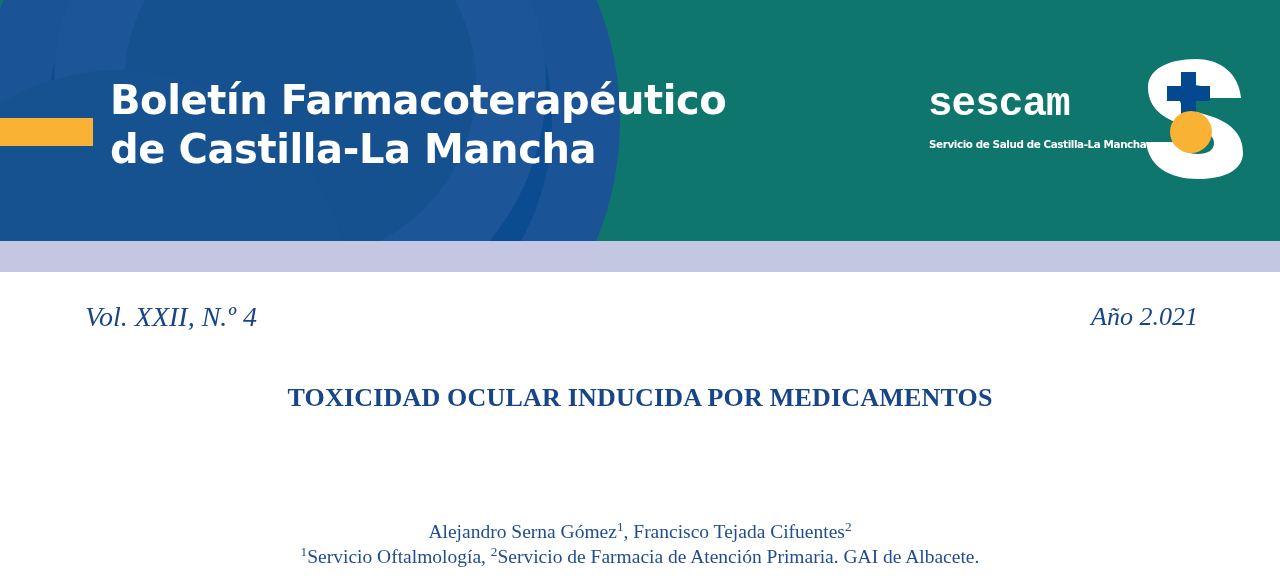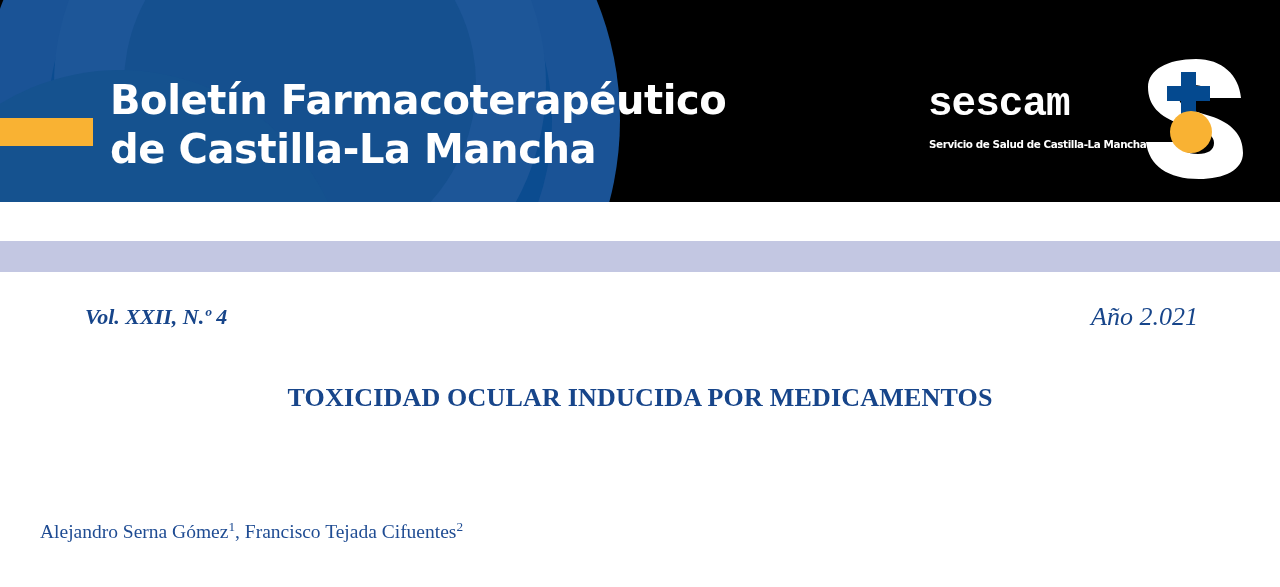--- a/index.html
+++ b/index.html
@@ -15,22 +15,22 @@
     overflow: hidden;
     font-family: "Liberation Serif", "DejaVu Serif", serif;
   }
 
   
   .masthead {
     position: absolute;
     left: 0;
     top: 0;
     width: 1280px;
-    height: 202px;
-    background: #000000;
+    height: 241px;
+    background: #0f766e;
     overflow: hidden;
   }
   .deco-svg {
     position: absolute;
     left: 0;
     top: 0;
     width: 1280px;
     height: 241px;
     display: block;
   }
@@ -120,23 +120,23 @@
     top: 300px;
     width: 1280px;
     height: 34px;
   }
   .issue-vol {
     position: absolute;
     left: 85px;
     top: 0;
     color: #17458a;
     font-family: "Liberation Serif", "DejaVu Serif", serif;
-    font-weight: bold;
+    font-weight: normal;
     font-style: italic;
-    font-size: 22px;
+    font-size: 28px;
     line-height: 34px;
     white-space: nowrap;
   }
   .issue-year {
     position: absolute;
     right: 82px;
     top: 0;
     color: #17458a;
     font-family: "Liberation Serif", "DejaVu Serif", serif;
     font-weight: normal;
@@ -161,21 +161,21 @@
     line-height: 50px;
     letter-spacing: 0.2px;
   }
 
   
   .authors-block {
     position: absolute;
     left: 40px;
     top: 519px;
     width: 1200px;
-    text-align: left;
+    text-align: center;
     color: #1f4c93;
     font-family: "Liberation Serif", "DejaVu Serif", serif;
     font-size: 19.5px;
     line-height: 25px;
   }
   .authors-names { display: block; }
   .authors-affil { display: block; }
   sup {
     font-size: 0.68em;
     vertical-align: super;
@@ -252,13 +252,14 @@
   <span class="issue-year">Año  2.021</span>
 </div>
 
 <h2 class="article-title">
   <span>TOXICIDAD OCULAR INDUCIDA POR</span>
   <span>MEDICAMENTOS</span>
 </h2>
 
 <div class="authors-block">
   <span class="authors-names"><span>Alejandro Serna Gómez</span><sup>1</sup><span>, Francisco Tejada Cifuentes</span><sup>2</sup></span>
+  <span class="authors-affil"><sup>1</sup><span>Servicio Oftalmología, </span><sup>2</sup><span>Servicio de Farmacia de Atención Primaria. GAI de Albacete.</span></span>
 </div>
 
 </body></html>

